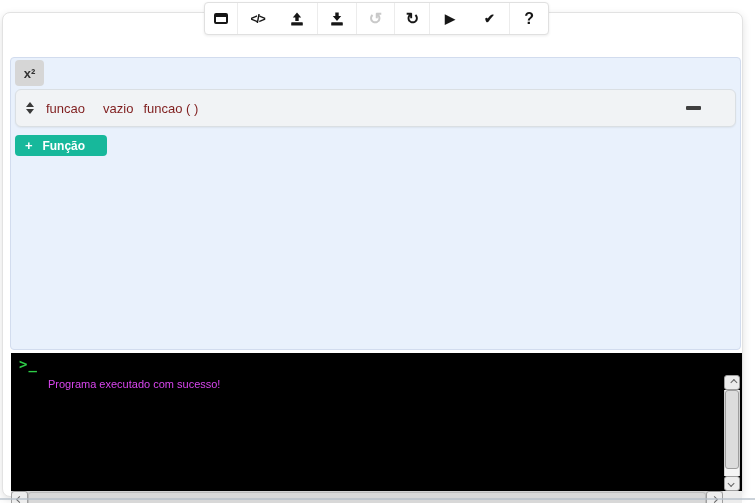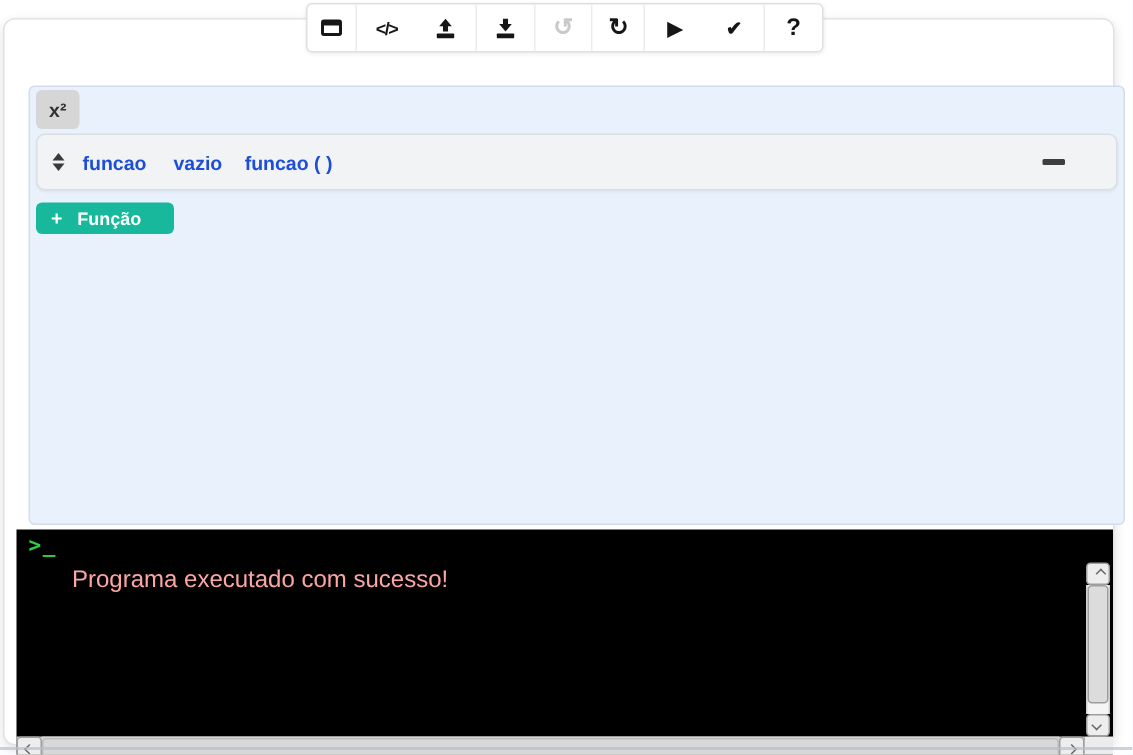--- a/index.html
+++ b/index.html
@@ -25,56 +25,56 @@
   .glyph.code { font-size:12px; letter-spacing:-1px; }
   .glyph.rotate { font-size:16px; }
   .glyph.disabled { color:#c9c9c9; }
   .glyph.play { font-size:13px; }
   .glyph.check { font-size:13px; }
   .glyph.help { font-size:16px; }
   .win-icon { width:14px; height:11px; border:2px solid #161616;
     border-top:4px solid #161616; border-radius:2px; display:inline-block; }
 
   
-  .editor { position:absolute; left:16px; top:44px; width:731px; height:293px;
+  .editor { position:absolute; left:7px; top:44px; width:731px; height:293px;
     background:#e9f1fc; border:1px solid #d2dcee; border-radius:4px; }
   .vars-tab { position:absolute; left:4px; top:2px; width:29px; height:26px;
     background:#d6d6d6; border-radius:4px; display:flex; align-items:center;
     justify-content:center; font-weight:bold; font-size:13px; color:#333; cursor:pointer; }
   .function-card { position:absolute; left:4px; top:31px; width:721px; height:38px;
     background:#f1f3f5; border:1px solid #dadfe3; border-radius:6px;
     box-shadow:0 1px 2px rgba(0,0,0,0.06); display:flex; align-items:center;
     padding:0 10px; cursor:pointer; }
   .sort-icon { display:flex; flex-direction:column; align-items:center;
     margin-right:12px; cursor:grab; }
   .tri-up { width:0; height:0; border-left:4px solid transparent;
     border-right:4px solid transparent; border-bottom:5px solid #3a3a3a; margin-bottom:2px; }
   .tri-down { width:0; height:0; border-left:4px solid transparent;
     border-right:4px solid transparent; border-top:5px solid #3a3a3a; }
-  .fn-text { font-weight:bold; font-size:13px; color:#1d4ed8; }
+  .fn-text { font-weight:normal; font-size:13px; color:#7f1d1d; }
   .fn-keyword { margin-right:18px; }
-  .fn-type { margin-right:15px; }
+  .fn-type { margin-right:10px; }
   .fn-spacer { flex:1; }
   .minus-btn { width:15px; height:4px; background:#3f3f3f; border-radius:1px;
     margin-right:24px; cursor:pointer; }
   .add-fn-btn { position:absolute; left:4px; top:77px; width:92px; height:21px;
     background:#17b89b; border-radius:4px; display:flex; align-items:center;
     color:#fff; font-weight:bold; font-size:12px; cursor:pointer; }
   .add-fn-plus { margin-left:10px; font-size:13px; line-height:1; }
   .add-fn-label { flex:1; text-align:center; padding-right:12px; }
 
   
   .console { position:absolute; left:8px; top:340px; width:731px; height:155px;
     background:#000; display:flex; flex-direction:column; }
   .console-header { height:22px; display:flex; align-items:center;
     padding-left:8px; cursor:pointer; }
   .console-prompt { font-family:"DejaVu Sans Mono", monospace; font-weight:bold;
     font-size:14px; color:#2ecc47; letter-spacing:1px; }
   .console-body { flex:1; display:flex; }
-  .console-output { flex:1; padding:3px 0 0 37px; color:#fca5a5; font-size:16px; }
+  .console-output { flex:1; padding:3px 0 0 37px; color:#d946ef; font-size:11px; }
 
   
   .vscroll { width:16px; margin-right:2px; display:flex; flex-direction:column; }
   .scroll-btn { background:#ededed; border:1px solid #9e9e9e; border-radius:3px;
     display:flex; align-items:center; justify-content:center; cursor:pointer; }
   .vscroll .scroll-btn { height:15px; width:16px; }
   .vtrack { flex:1; background:#f5f5f5; border-left:1px solid #d0d0d0;
     border-right:1px solid #d0d0d0; position:relative; }
   .vthumb { position:absolute; top:0; left:0; width:100%; height:92%;
     background:#dcdcdc; border:1px solid #9e9e9e; border-radius:3px; cursor:grab; }

